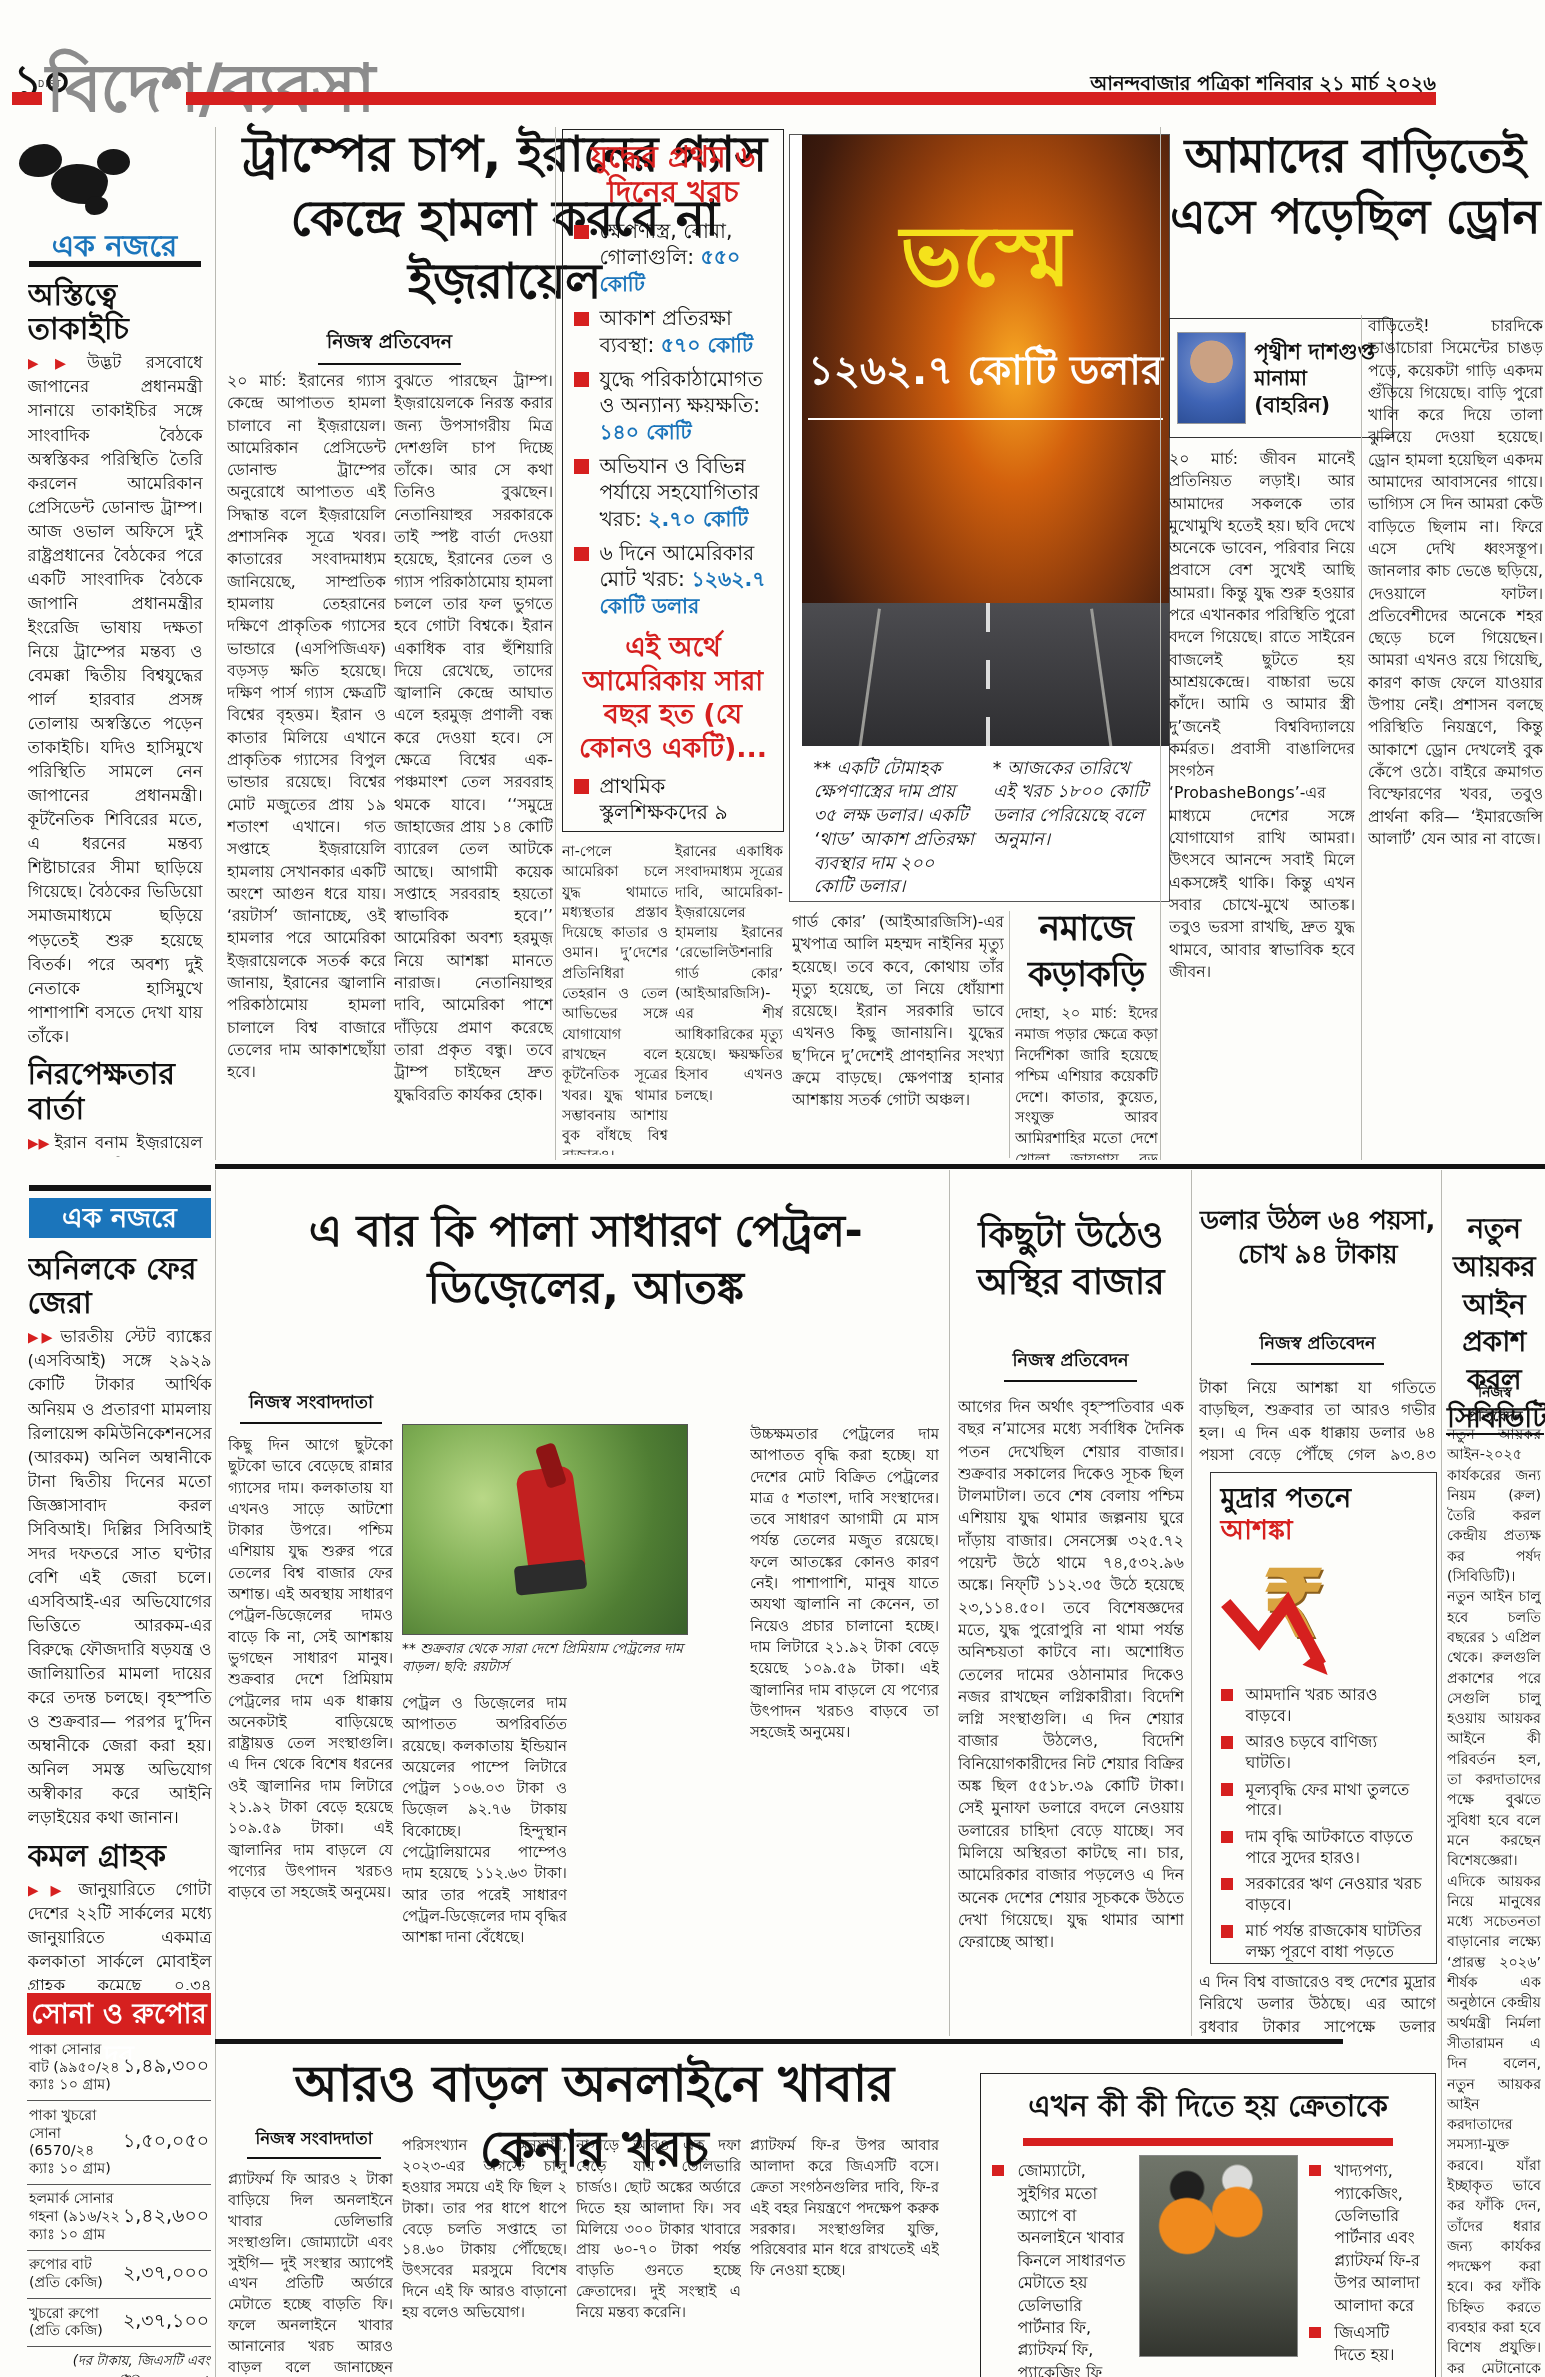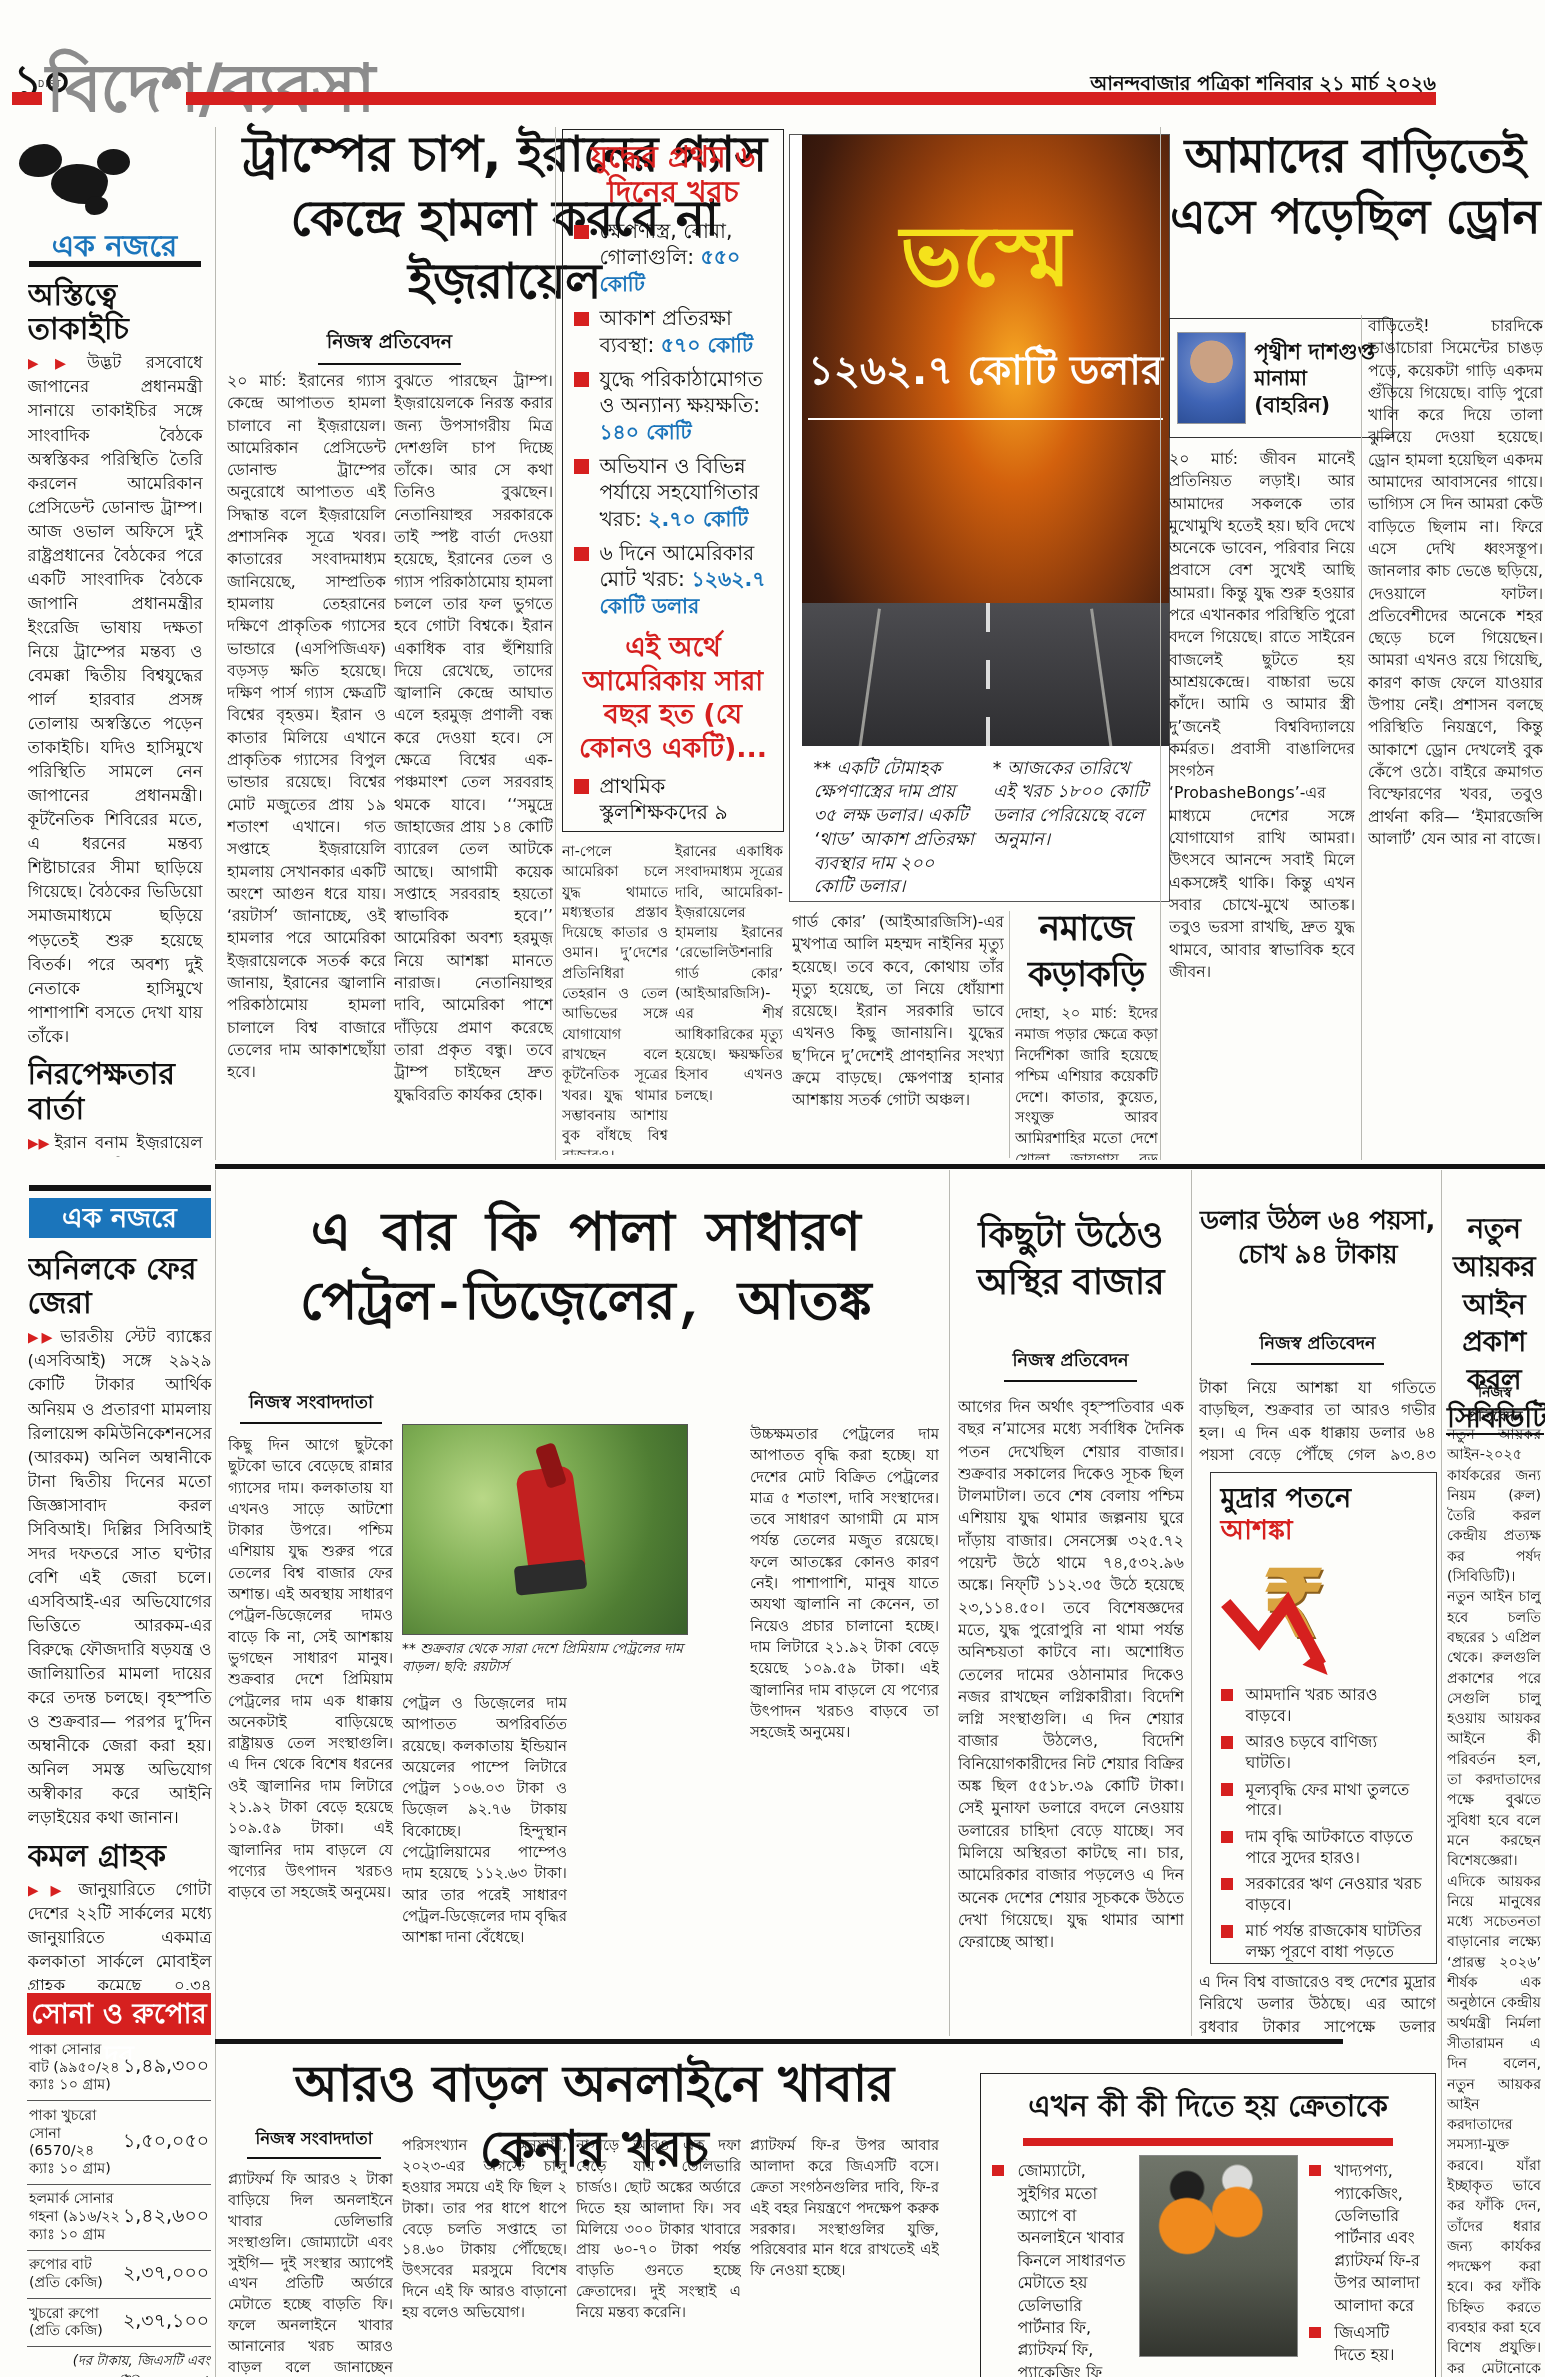--- a/index.html
+++ b/index.html
@@ -170,21 +170,21 @@
           <span class="glabel">খুচরো রুপো (প্রতি কেজি)</span>
           <span class="gval">২,৩৭,১০০</span>
         </div>
       </div>
     <p class="it" style="font-size:13.3px;text-align:right;padding:3.8px 1px;">(দর টাকায়, জিএসটি এবং টিসিএস আলাদা)</p>
 
   </div>
 
   <div class="vr" style="left:215px;top:1170px;height:1215px;"></div>
 
-  <h1 class="abs headline ctr" style="left:223px;top:1202px;width:725px;font-size:53px;font-family:Liberation Mono, monospace;">এ বার কি পালা সাধারণ পেট্রল-ডিজ়েলের, আতঙ্ক</h1>
+  <h1 class="abs headline ctr" style="left:223px;top:1202px;width:725px;font-size:44px;">এ বার কি পালা সাধারণ পেট্রল-ডিজ়েলের, আতঙ্ক</h1>
   <div class="abs byline-wrap" style="left:228px;top:1389px;width:166px;">
     <span class="byline" style="font-size:17.6px;">নিজস্ব সংবাদদাতা</span>
   </div>
   <div class="abs body-col" style="left:228px;top:1435px;width:165px;height:595px;font-size:15px;">কিছু দিন আগে ছুটকো ছুটকো ভাবে বেড়েছে রান্নার গ্যাসের দাম। কলকাতায় যা এখনও সাড়ে আটশো টাকার উপরে। পশ্চিম এশিয়ায় যুদ্ধ শুরুর পরে তেলের বিশ্ব বাজার ফের অশান্ত। এই অবস্থায় সাধারণ পেট্রল-ডিজ়েলের দামও বাড়ে কি না, সেই আশঙ্কায় ভুগছেন সাধারণ মানুষ। শুক্রবার দেশে প্রিমিয়াম পেট্রলের দাম এক ধাক্কায় অনেকটাই বাড়িয়েছে রাষ্ট্রায়ত্ত তেল সংস্থাগুলি। এ দিন থেকে বিশেষ ধরনের ওই জ্বালানির দাম লিটারে ২১.৯২ টাকা বেড়ে হয়েছে ১০৯.৫৯ টাকা। এই জ্বালানির দাম বাড়লে যে পণ্যের উৎপাদন খরচও বাড়বে তা সহজেই অনুমেয়।</div>
   <div class="abs photo-frame" style="left:402px;top:1424px;width:284px;height:209px;background:
       radial-gradient(circle at 28% 35%, #b9d887 0%, #7fae54 35%, #4f7d33 70%, #39602a 100%);">
     <div class="abs" style="left:119px;top:43px;width:57px;height:105px;background:#c22020;border-radius:13.3px 13.3px 5.7px 5.7px;transform:rotate(-8deg);"></div>
     <div class="abs" style="left:138px;top:19px;width:20px;height:43px;background:#8e1414;border-radius:4.8px;transform:rotate(-18deg);"></div>
     <div class="abs" style="left:112px;top:138px;width:71px;height:28.5px;background:#2c2c2c;border-radius:4.8px;transform:rotate(-6deg);"></div>
   </div>

